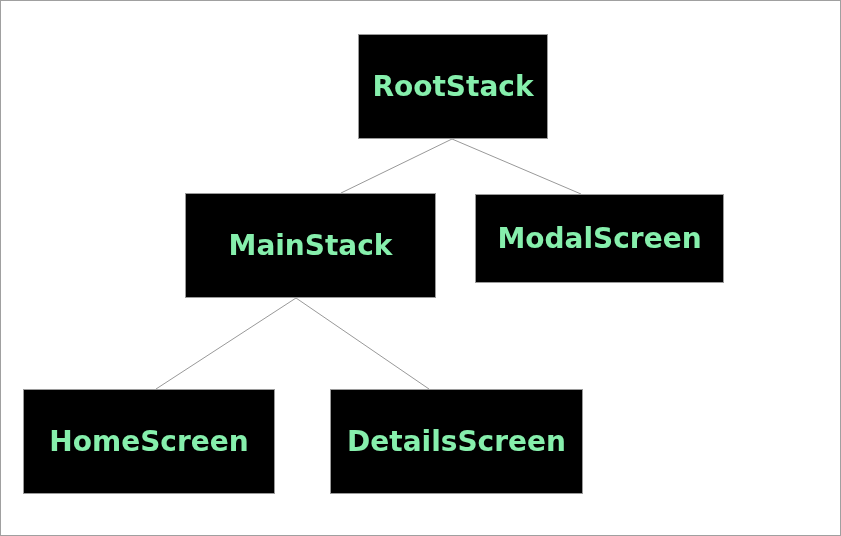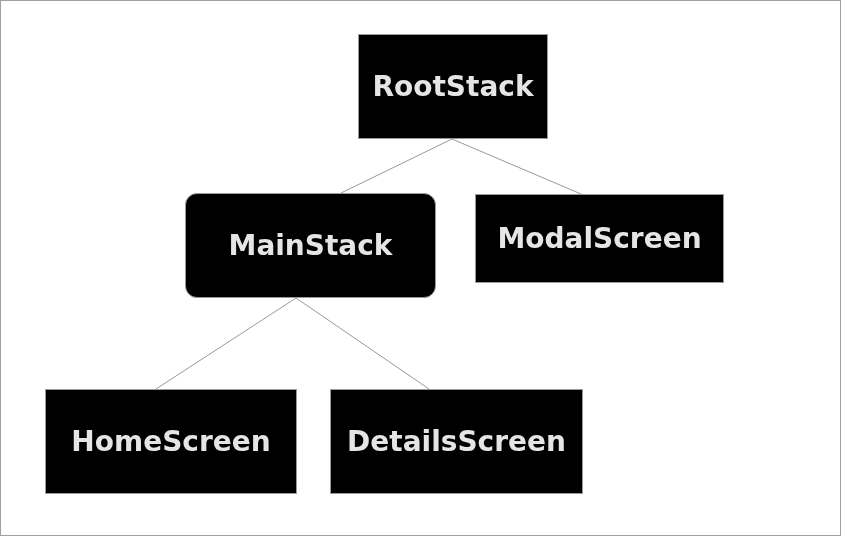--- a/index.html
+++ b/index.html
@@ -29,21 +29,21 @@
     position: absolute;
     background: #000000;
     border: 1px solid #9a9a9a;
     box-sizing: border-box;
     display: flex;
     align-items: center;
     justify-content: center;
     z-index: 2;
   }
   .node-label {
-    color: #e5e5e5;
+    color: #86efac;
     font-size: 28px;
     font-weight: bold;
     letter-spacing: 0px;
     line-height: 1;
     white-space: nowrap;
     font-family: "DejaVu Sans", "Liberation Sans", sans-serif;
   }
 </style>
 </head>
 <body>
@@ -54,29 +54,29 @@
     <line stroke="#999999" stroke-width="1" x1="451" y1="138" x2="340" y2="192"></line>
     <line stroke="#999999" stroke-width="1" x1="451" y1="138" x2="580" y2="193"></line>
     <line stroke="#999999" stroke-width="1" x1="295" y1="297" x2="155" y2="388"></line>
     <line stroke="#999999" stroke-width="1" x1="295" y1="297" x2="428" y2="388"></line>
   </svg>
 
   <div class="node" style="left: 357px; top: 33px; width: 190px; height: 105px; background: rgb(0, 0, 0); border-color: rgb(154, 154, 154);">
     <span class="node-label">RootStack</span>
   </div>
 
-  <div class="node" style="left: 184px; top: 192px; width: 251px; height: 105px; background: rgb(0, 0, 0); border-color: rgb(154, 154, 154); border-radius: 12px;">
+  <div class="node" style="left: 184px; top: 192px; width: 251px; height: 105px; background: rgb(0, 0, 0); border-color: rgb(154, 154, 154);">
     <span class="node-label">MainStack</span>
   </div>
 
   <div class="node" style="left: 474px; top: 193px; width: 249px; height: 89px; background: rgb(0, 0, 0); border-color: rgb(154, 154, 154);">
     <span class="node-label">ModalScreen</span>
   </div>
 
-  <div class="node" style="left: 44px; top: 388px; width: 252px; height: 105px; background: rgb(0, 0, 0); border-color: rgb(154, 154, 154);">
+  <div class="node" style="left: 22px; top: 388px; width: 252px; height: 105px; background: rgb(0, 0, 0); border-color: rgb(154, 154, 154);">
     <span class="node-label">HomeScreen</span>
   </div>
 
   <div class="node" style="left: 329px; top: 388px; width: 253px; height: 105px; background: rgb(0, 0, 0); border-color: rgb(154, 154, 154); justify-content: center;">
     <span class="node-label">DetailsScreen</span>
   </div>
 
 </div>
 
 </body></html>

